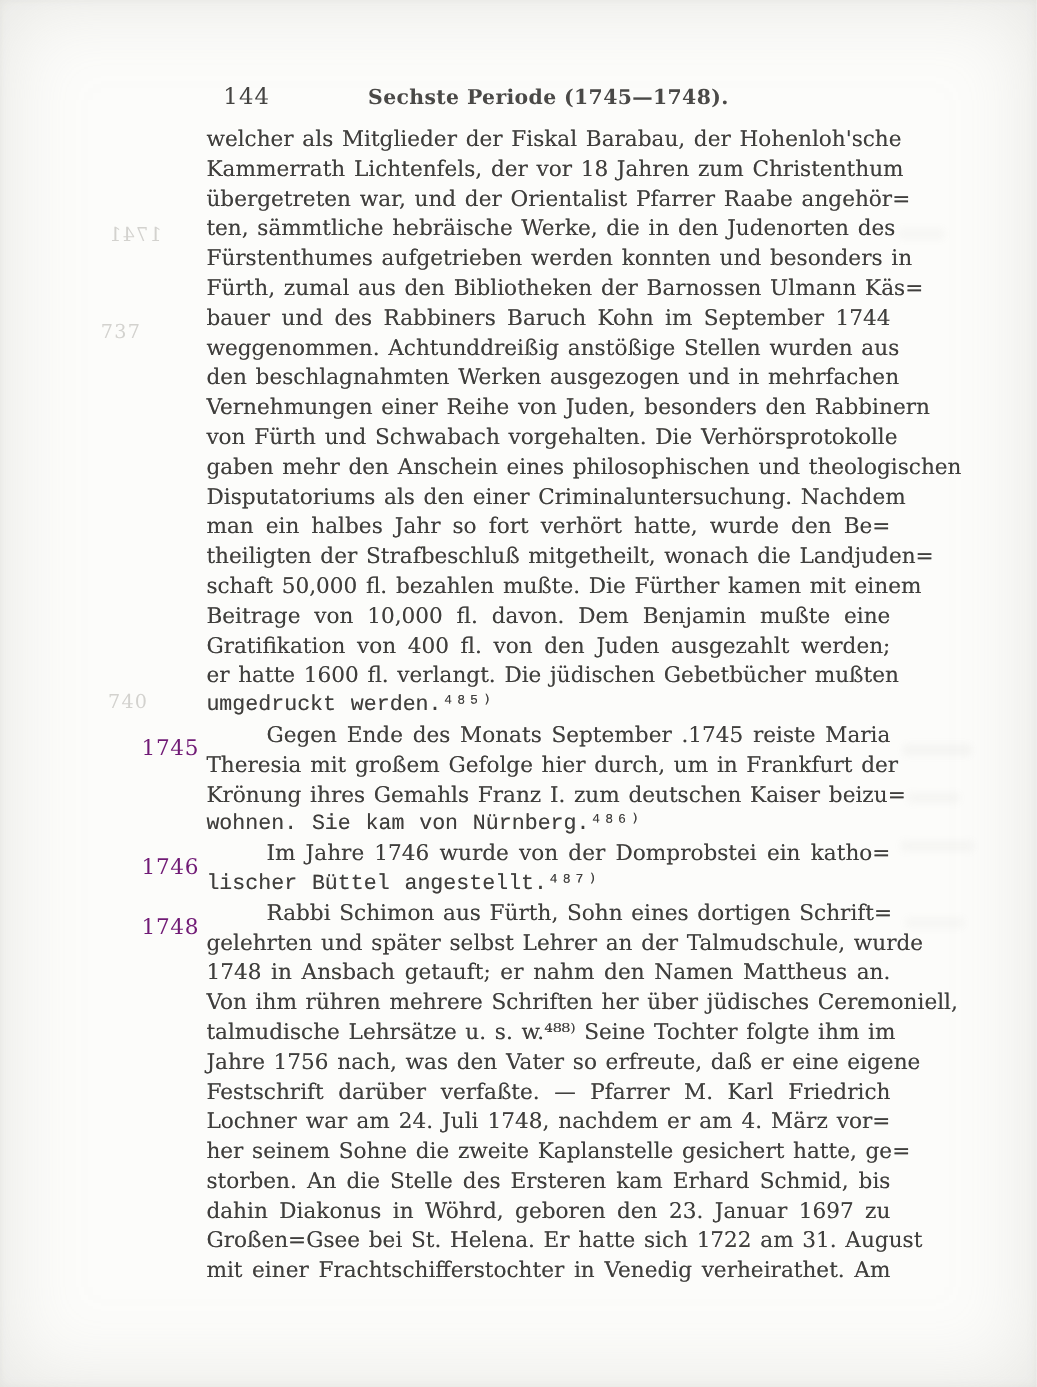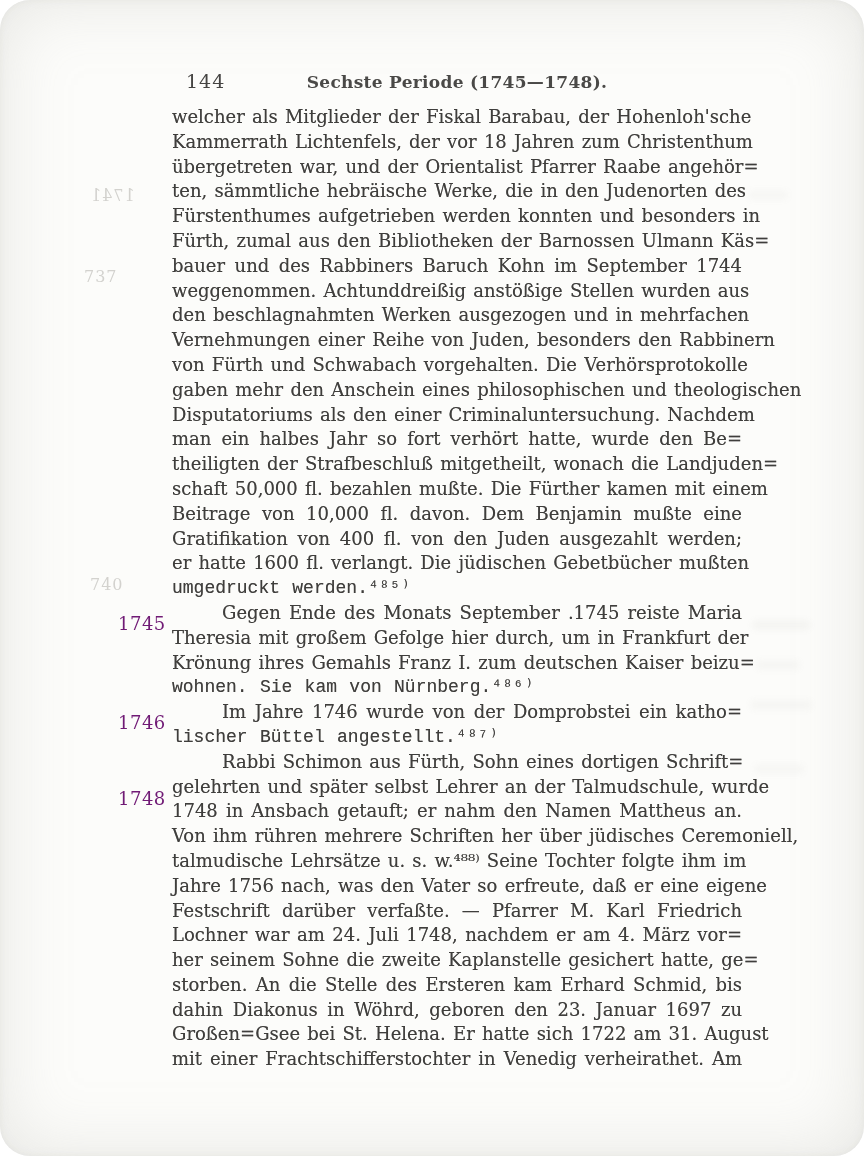--- a/index.html
+++ b/index.html
@@ -4,21 +4,20 @@
 <style>
   html,body{margin:0;padding:0;}
   .page{
     position:relative;
     width:864px;height:1156px;
     background:#fcfcfa;
     overflow:hidden;
     font-family:"DejaVu Serif","Liberation Serif",serif;
     color:#3f3e3c;
     box-shadow:inset 0 0 70px rgba(175,175,168,0.28), inset 0 0 8px rgba(200,200,195,0.25);
-    border-radius:30px;
   }
   .pagenum{
     position:absolute;left:186px;top:70px;
     font-size:19px;letter-spacing:1px;color:#454442;
   }
   .header-title{
     position:absolute;left:172px;top:72px;width:570px;
     text-align:center;font-size:17px;color:#4a4947;
     letter-spacing:0.3px;
     font-weight:bold;
@@ -34,21 +33,21 @@
     word-spacing:1.5px;white-space:nowrap;
   }
   .line.last{text-align:left;text-align-last:left;white-space:normal;font-family:Liberation Mono, monospace;}
   .line.indent{padding-left:50px;}
   .year{
     position:absolute;left:118px;width:52px;height:24.8px;
     font-size:18px;letter-spacing:0.5px;color:#701a75;
   }
   .y1745{top:613px;}
   .y1746{top:712px;}
-  .y1748{top:788px;}
+  .y1748{top:762px;}
   .ghost{
     position:absolute;color:#c9c8c4;opacity:0.8;
     font-size:16px;filter:blur(0.6px);letter-spacing:1px;
   }
   .ghost.mirror{transform:scaleX(-1);}
   .g1{left:90px;top:186px;}
   .g2{left:84px;top:267px;}
   .g3{left:90px;top:575px;}
   .smudge{
     position:absolute;background:#9a9a92;border-radius:4px;

